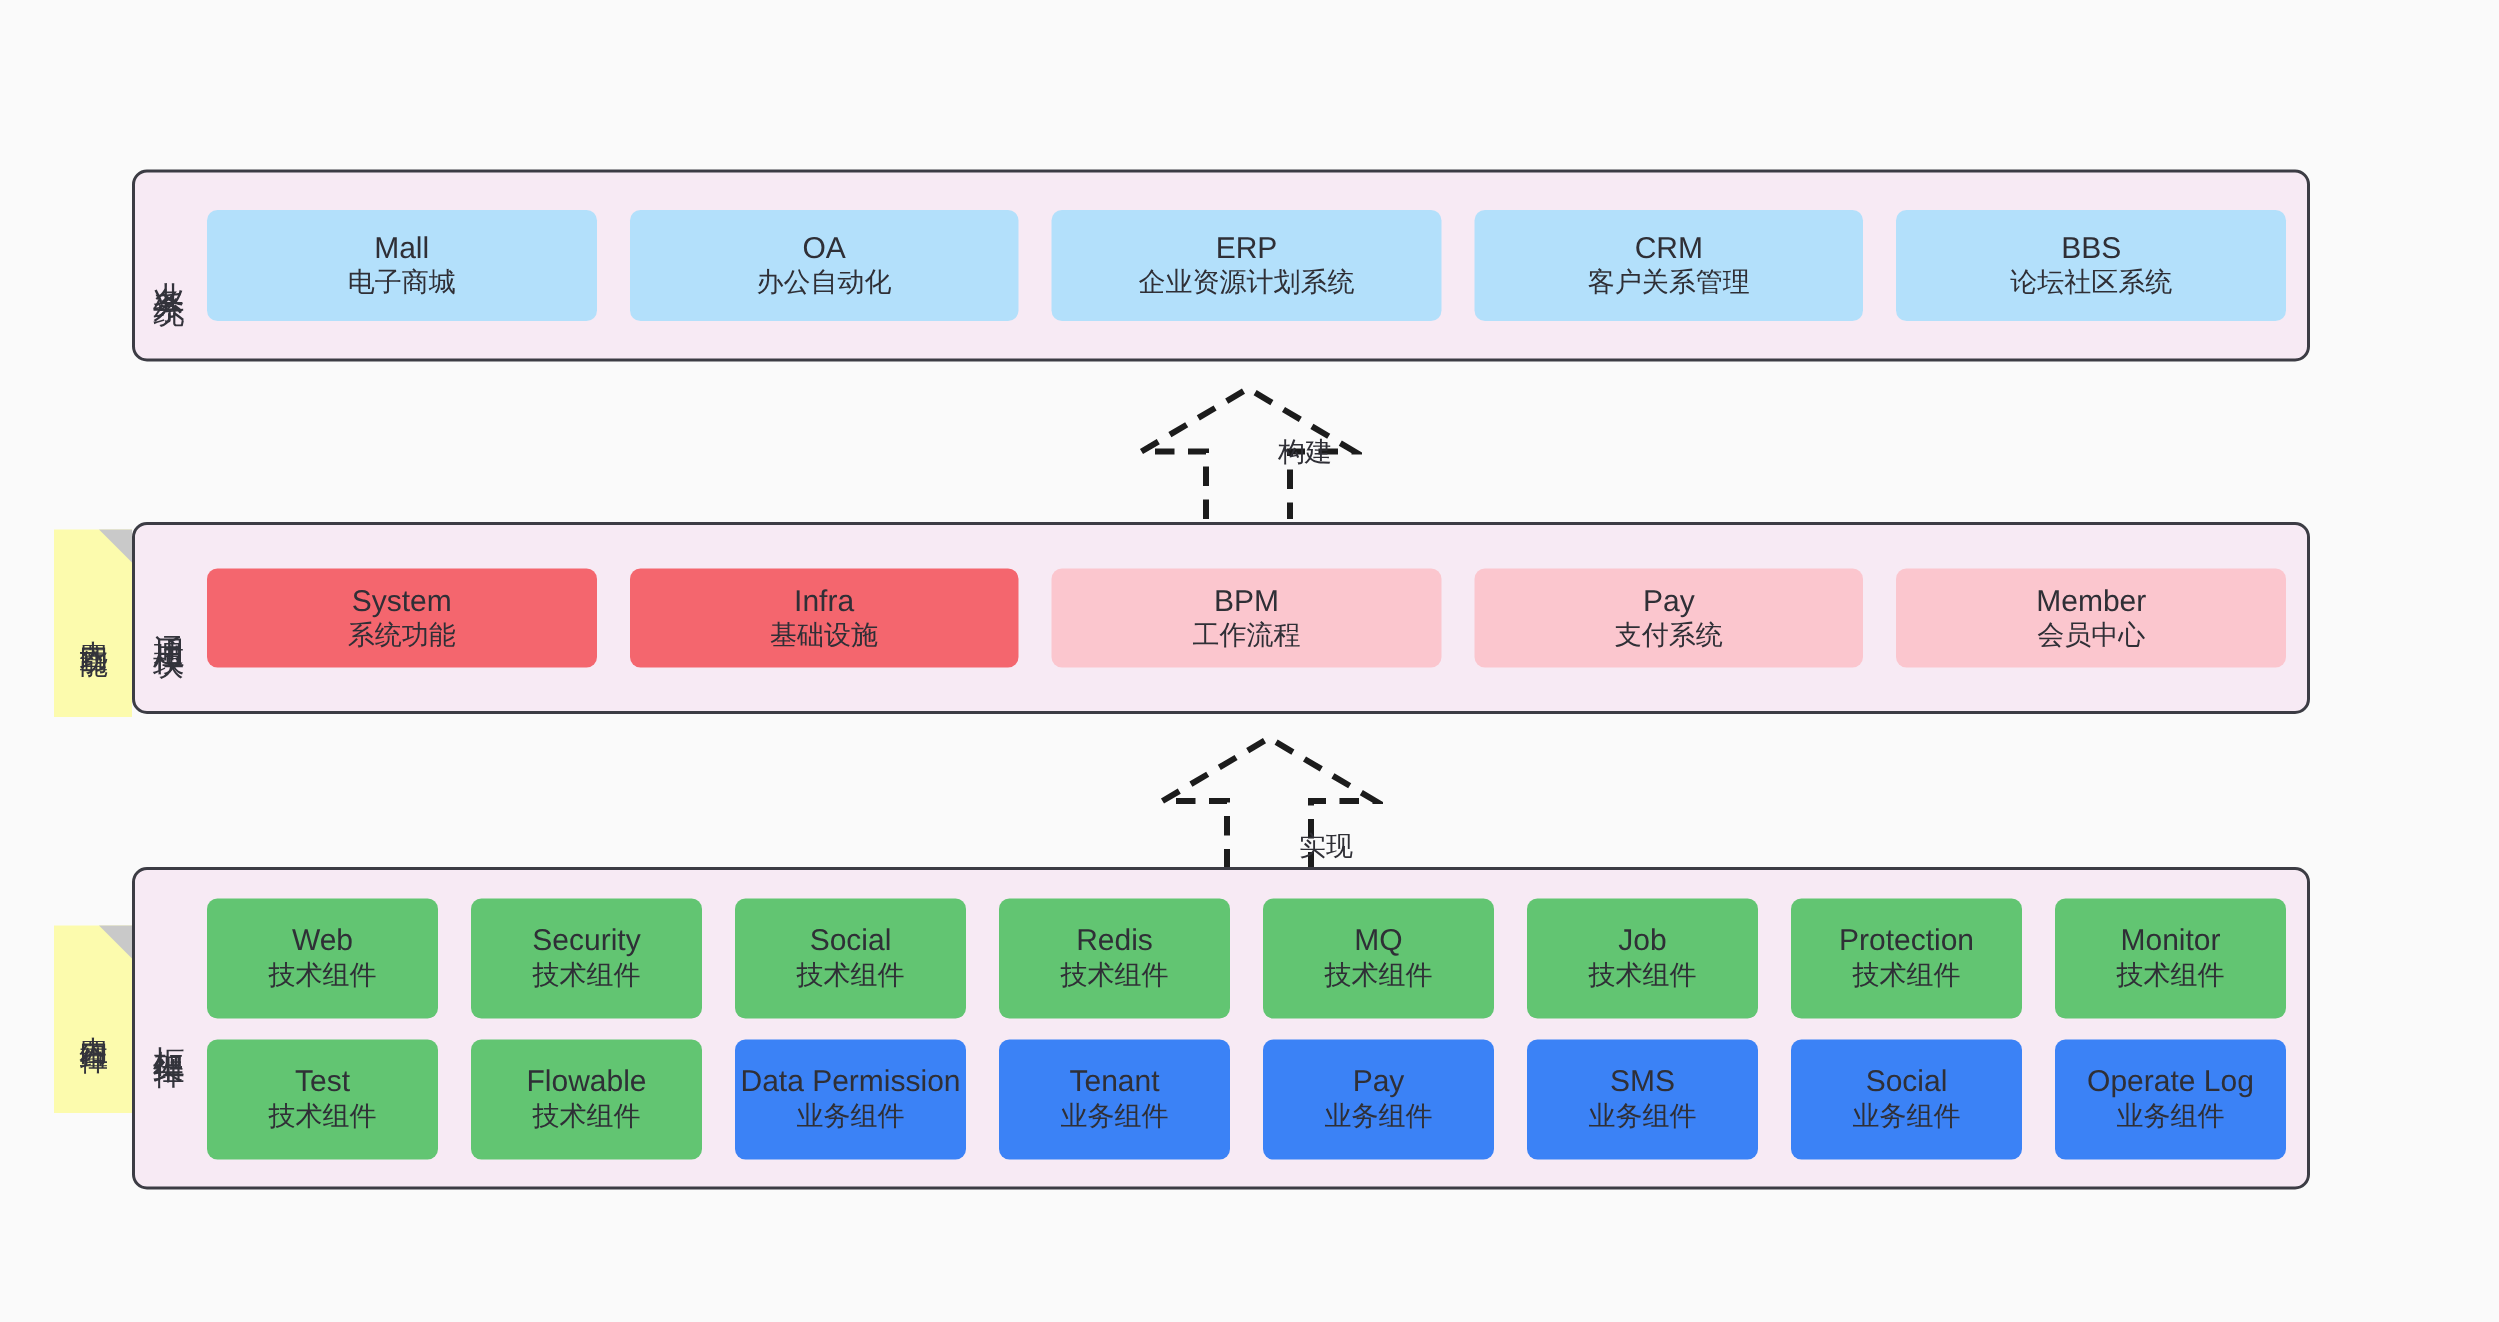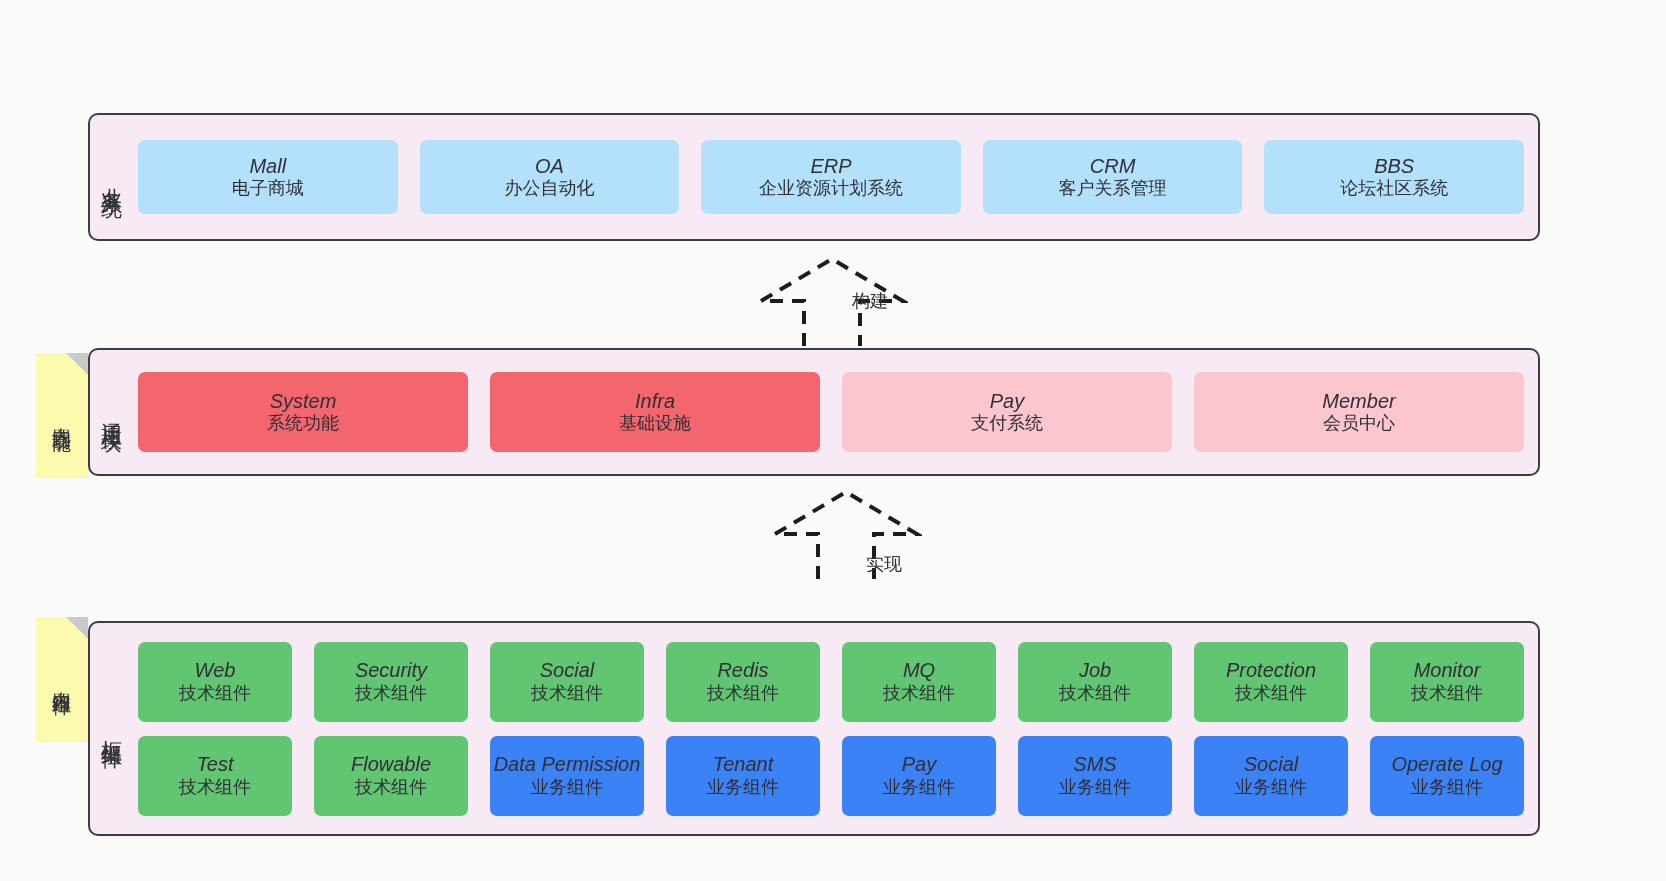--- a/index.html
+++ b/index.html
@@ -66,21 +66,21 @@
     flex-direction: column;
     align-items: center;
     justify-content: center;
     text-align: center;
     color: #2f2f36;
     line-height: 1.22;
     user-select: none;
     padding: 4px 2px;
     box-sizing: border-box;
   }
-  .node .t1 { font-size: 20px; font-style: italic; }
+  .node .t1 { font-size: 20px; }
   .node .t2 { font-size: 18px; }
 
   .c-blue      { background: #b3e0fb; }
   .c-red       { background: #f4666e; }
   .c-pink      { background: #fbc6ce; }
   .c-green     { background: #62c572; }
   .c-lightgreen{ background: #3b82f6; }
 
   
   .note {
@@ -163,28 +163,32 @@
   <div class="arrow-label" style="left:812px; top:292px;">构建</div>
 
   <div class="note" style="left:36px; top:353px; width:52px; height:125px;">
     <span class="fold"></span>
     <span>内置功能</span>
   </div>
 
   <div class="layer" id="layer-common" style="left:88px; top:348px; width:1452px; height:128px;">
     <div class="layer-title">通用模块</div>
     <div class="layer-body">
-      <div class="row" style="height:80px;">
+      <div class="row" style="height:66px;">
         <div class="node c-red">
           <span class="t1">System</span>
           <span class="t2">系统功能</span>
         </div>
         <div class="node c-red">
           <span class="t1">Infra</span>
           <span class="t2">基础设施</span>
+        </div>
+        <div class="node c-pink">
+          <span class="t1">BPM</span>
+          <span class="t2">工作流程</span>
         </div>
         <div class="node c-pink">
           <span class="t1">Pay</span>
           <span class="t2">支付系统</span>
         </div>
         <div class="node c-pink">
           <span class="t1">Member</span>
           <span class="t2">会员中心</span>
         </div>
       </div>
@@ -196,21 +200,21 @@
       <path d="M 48 90 L 48 45 L 5 45 L 76 3 L 147 45 L 104 45 L 104 90" fill="none" stroke="#1c1c1c" stroke-width="4" stroke-dasharray="13,9" stroke-linecap="butt" stroke-linejoin="miter"></path>
     </svg>
   </div>
   <div class="arrow-label" style="left:826px; top:555px;">实现</div>
 
   <div class="note" style="left:36px; top:617px; width:52px; height:125px;">
     <span class="fold"></span>
     <span>内置组件</span>
   </div>
 
-  <div class="layer" id="layer-framework" style="left:88px; top:578px; width:1452px; height:215px;margin-top:43px;">
+  <div class="layer" id="layer-framework" style="left:88px; top:578px; width:1452px; height:215px;">
     <div class="layer-title">框架组件</div>
     <div class="layer-body">
 
       <div class="row" style="height:80px;">
         <div class="node c-green">
           <span class="t1">Web</span>
           <span class="t2">技术组件</span>
         </div>
         <div class="node c-green">
           <span class="t1">Security</span>

